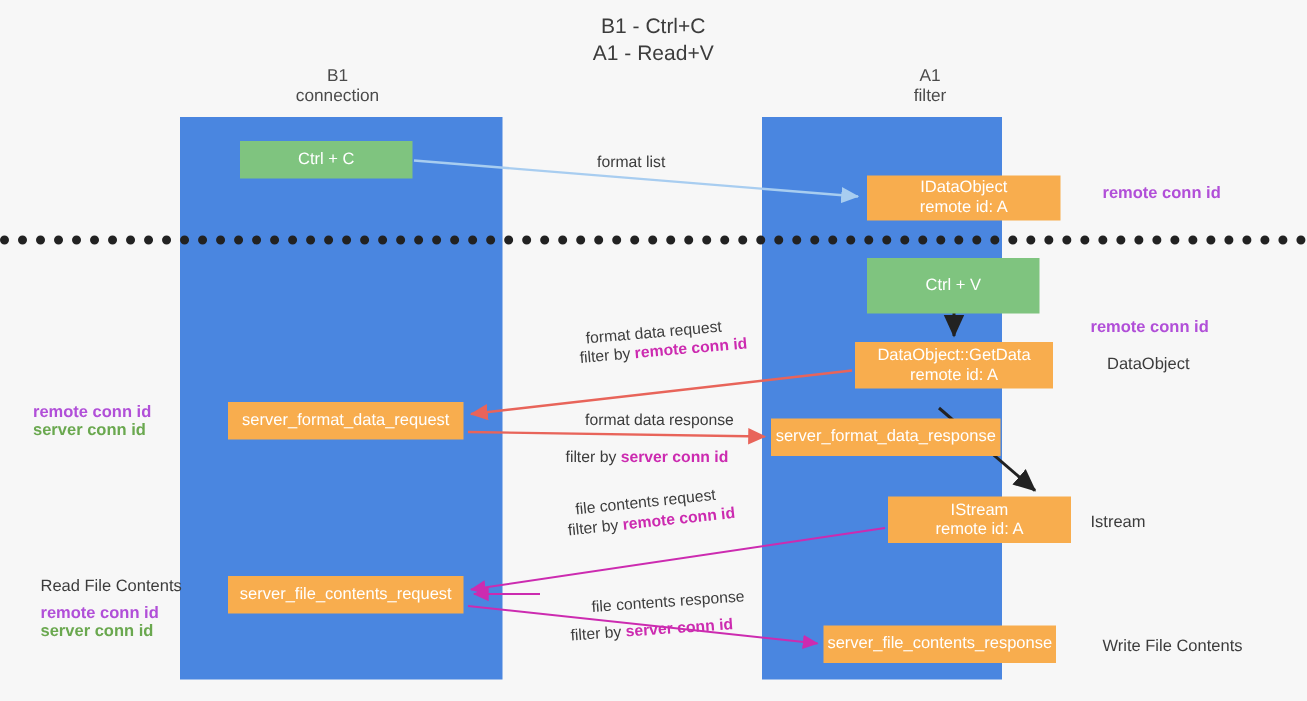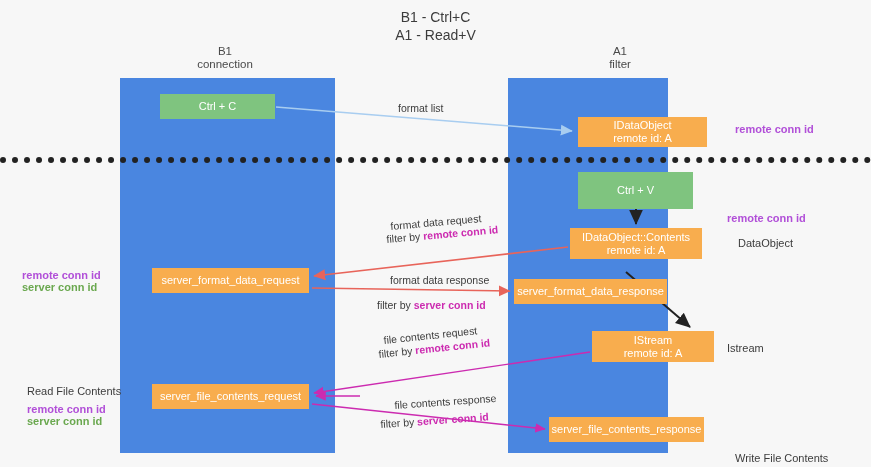--- a/index.html
+++ b/index.html
@@ -74,21 +74,21 @@
     color:#3c3c3c;
     white-space:nowrap;
   }
   .lbl.purple{color:#b14fd8;font-weight:bold;}
   .lbl.green-t{color:#6aa84f;font-weight:bold;}
 
   #t-remote1{left:735px;top:123px;}
   #t-remote2{left:727px;top:212px;}
   #t-dataobject{left:738px;top:237px;}
   #t-istream{left:727px;top:342px;}
-  #t-write{left:735px;top:425px;margin-top:27px;}
+  #t-write{left:735px;top:425px;}
 
   #t-left1-a{left:22px;top:269px;}
   #t-left1-b{left:22px;top:281px;}
   #t-read{left:27px;top:385px;}
   #t-left2-a{left:27px;top:403px;}
   #t-left2-b{left:27px;top:415px;}
 
   
   .cap{
     position:absolute;
@@ -179,21 +179,21 @@
   <div class="node orange" id="n-dataobject">
     <span>IDataObject</span>
     <span class="l2">remote id: A</span>
   </div>
 
   <div class="node green" id="n-ctrlv">
     <span>Ctrl + V</span>
   </div>
 
   <div class="node orange" id="n-getdata">
-    <span>IDataObject::Contents</span>
+    <span>DataObject::GetData</span>
     <span class="l2">remote id: A</span>
   </div>
 
   <div class="node orange" id="n-fmt-req">
     <span>server_format_data_request</span>
   </div>
 
   <div class="node orange" id="n-fmt-resp">
     <span>server_format_data_response</span>
   </div>

